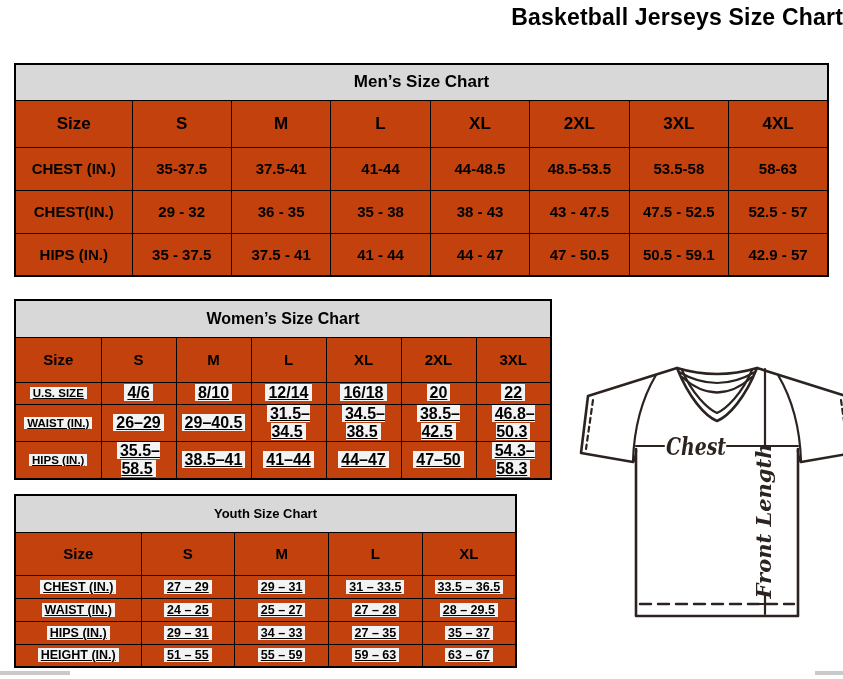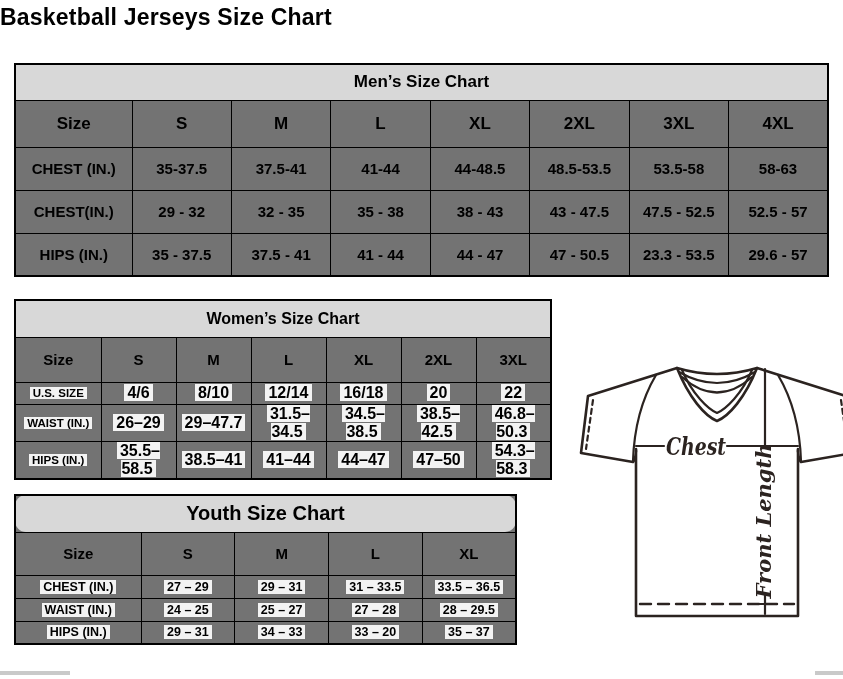--- a/index.html
+++ b/index.html
@@ -8,49 +8,49 @@
     --stroke:#2b2320;
     --shade:#f3f3f3;
   }
   html,body{margin:0;padding:0;background:#ffffff;}
   body{
     width:843px;height:679px;position:relative;overflow:hidden;
     font-family:"Liberation Sans",sans-serif;color:#000;
   }
   .page-title{
     position:absolute;left:0;top:4px;width:843px;margin:0;
-    text-align:left;font-size:23px;font-weight:bold;letter-spacing:0.2px;
+    text-align:right;font-size:23px;font-weight:bold;letter-spacing:0.2px;
   }
   table.chart{
     position:absolute;border-collapse:collapse;table-layout:fixed;
-    background:#737373;border:2px solid var(--border);
+    background:#c2410c;border:2px solid var(--border);
   }
   table.chart th,table.chart td{
     border:1px solid var(--border);text-align:center;vertical-align:middle;
     font-weight:bold;padding:0;box-sizing:border-box;
   }
   table.chart th.title{background:var(--header-bg);}
   
   #mens-table{left:14px;top:63px;width:815px;}
   #mens-table th.title{height:36px;font-size:17px;}
   #mens-table th.col{height:47px;font-size:17px;}
   #mens-table th.rowlabel,#mens-table td{height:43px;font-size:15px;}
   
   #womens-table{left:14px;top:299px;width:538px;padding-left:13px;}
   #womens-table th.title{height:37px;font-size:16px;}
   #womens-table th.col{height:45px;font-size:15px;}
   #womens-table th.rowlabel,#womens-table td{height:22px;font-size:16px;}
   #womens-table th.rowlabel{font-size:11.5px;}
   
   #youth-table{left:14px;top:494px;width:503px;}
-  #youth-table th.title{height:37px;font-size:20px;border-radius:11px;}
+  #youth-table th.title{height:37px;font-size:13px;}
   #youth-table th.col{height:43px;font-size:15px;}
   #youth-table th.rowlabel,#youth-table td{height:23px;font-size:12.5px;}
   
-  .shaded th.rowlabel span,.shaded td span{background:var(--shade);padding:0 3px;}
+  .shaded th.rowlabel span,.shaded td span{background:var(--shade);padding:0 3px;text-decoration:underline;}
   
   .jersey-wrap{position:absolute;left:576px;top:358px;width:282px;height:272px;}
   .jersey-wrap svg{display:block;width:282px;height:272px;}
   .jersey-wrap .ln{fill:none;stroke:var(--stroke);stroke-linejoin:round;stroke-linecap:round;}
   .jersey-wrap text{
     fill:var(--stroke);font-family:"DejaVu Serif",serif;
     font-style:italic;font-weight:bold;
   }
   .scroll-frag{position:absolute;height:4px;background:#c9c9c9;}
   .scroll-frag.left{left:0;top:671px;width:70px;}
@@ -94,36 +94,36 @@
         <td><span>37.5-41</span></td>
         <td><span>41-44</span></td>
         <td><span>44-48.5</span></td>
         <td><span>48.5-53.5</span></td>
         <td><span>53.5-58</span></td>
         <td><span>58-63</span></td>
       </tr>
       <tr>
         <th class="rowlabel"><span>CHEST(IN.)</span></th>
         <td><span>29 - 32</span></td>
-        <td><span>32 - 35</span></td>
+        <td><span>36 - 35</span></td>
         <td><span>35 - 38</span></td>
         <td><span>38 - 43</span></td>
         <td><span>43 - 47.5</span></td>
         <td><span>47.5 - 52.5</span></td>
         <td><span>52.5 - 57</span></td>
       </tr>
       <tr>
         <th class="rowlabel"><span>HIPS (IN.)</span></th>
         <td><span>35 - 37.5</span></td>
         <td><span>37.5 - 41</span></td>
         <td><span>41 - 44</span></td>
         <td><span>44 - 47</span></td>
         <td><span>47 - 50.5</span></td>
-        <td><span>23.3 - 53.5</span></td>
-        <td><span>29.6 - 57</span></td>
+        <td><span>50.5 - 59.1</span></td>
+        <td><span>42.9 - 57</span></td>
       </tr>
     </tbody>
   </table>
 <table id="womens-table" class="chart shaded">
     <colgroup>
       <col style="width:86px">
       <col>
       <col>
       <col>
       <col>
@@ -150,21 +150,21 @@
         <td><span>4/6</span></td>
         <td><span>8/10</span></td>
         <td><span>12/14</span></td>
         <td><span>16/18</span></td>
         <td><span>20</span></td>
         <td><span>22</span></td>
       </tr>
       <tr>
         <th class="rowlabel"><span>WAIST (IN.)</span></th>
         <td><span>26–29</span></td>
-        <td><span>29–47.7</span></td>
+        <td><span>29–40.5</span></td>
         <td><span>31.5–34.5</span></td>
         <td><span>34.5–38.5</span></td>
         <td><span>38.5–42.5</span></td>
         <td><span>46.8–50.3</span></td>
       </tr>
       <tr>
         <th class="rowlabel"><span>HIPS (IN.)</span></th>
         <td><span>35.5–58.5</span></td>
         <td><span>38.5–41</span></td>
         <td><span>41–44</span></td>
@@ -206,22 +206,29 @@
         <th class="rowlabel"><span>WAIST (IN.)</span></th>
         <td><span>24 – 25</span></td>
         <td><span>25 – 27</span></td>
         <td><span>27 – 28</span></td>
         <td><span>28 – 29.5</span></td>
       </tr>
       <tr>
         <th class="rowlabel"><span>HIPS (IN.)</span></th>
         <td><span>29 – 31</span></td>
         <td><span>34 – 33</span></td>
-        <td><span>33 – 20</span></td>
+        <td><span>27 – 35</span></td>
         <td><span>35 – 37</span></td>
+      </tr>
+      <tr>
+        <th class="rowlabel"><span>HEIGHT (IN.)</span></th>
+        <td><span>51 – 55</span></td>
+        <td><span>55 – 59</span></td>
+        <td><span>59 – 63</span></td>
+        <td><span>63 – 67</span></td>
       </tr>
     </tbody>
   </table>
 
 <div class="jersey-wrap">
   <svg viewBox="0 0 282 272">
 
     <path class="ln" stroke-width="2.6" d="M101,10 L12,38 L5,95 L57,104 Q61,97 60,91 L60,258 L222,258 L222,91 Q221,97 225,104 L277,95 L270,38 L181,10 Q141,22 101,10"></path>
 
     <path class="ln" stroke-width="2.2" d="M103,14 Q141,36 179,14"></path>

